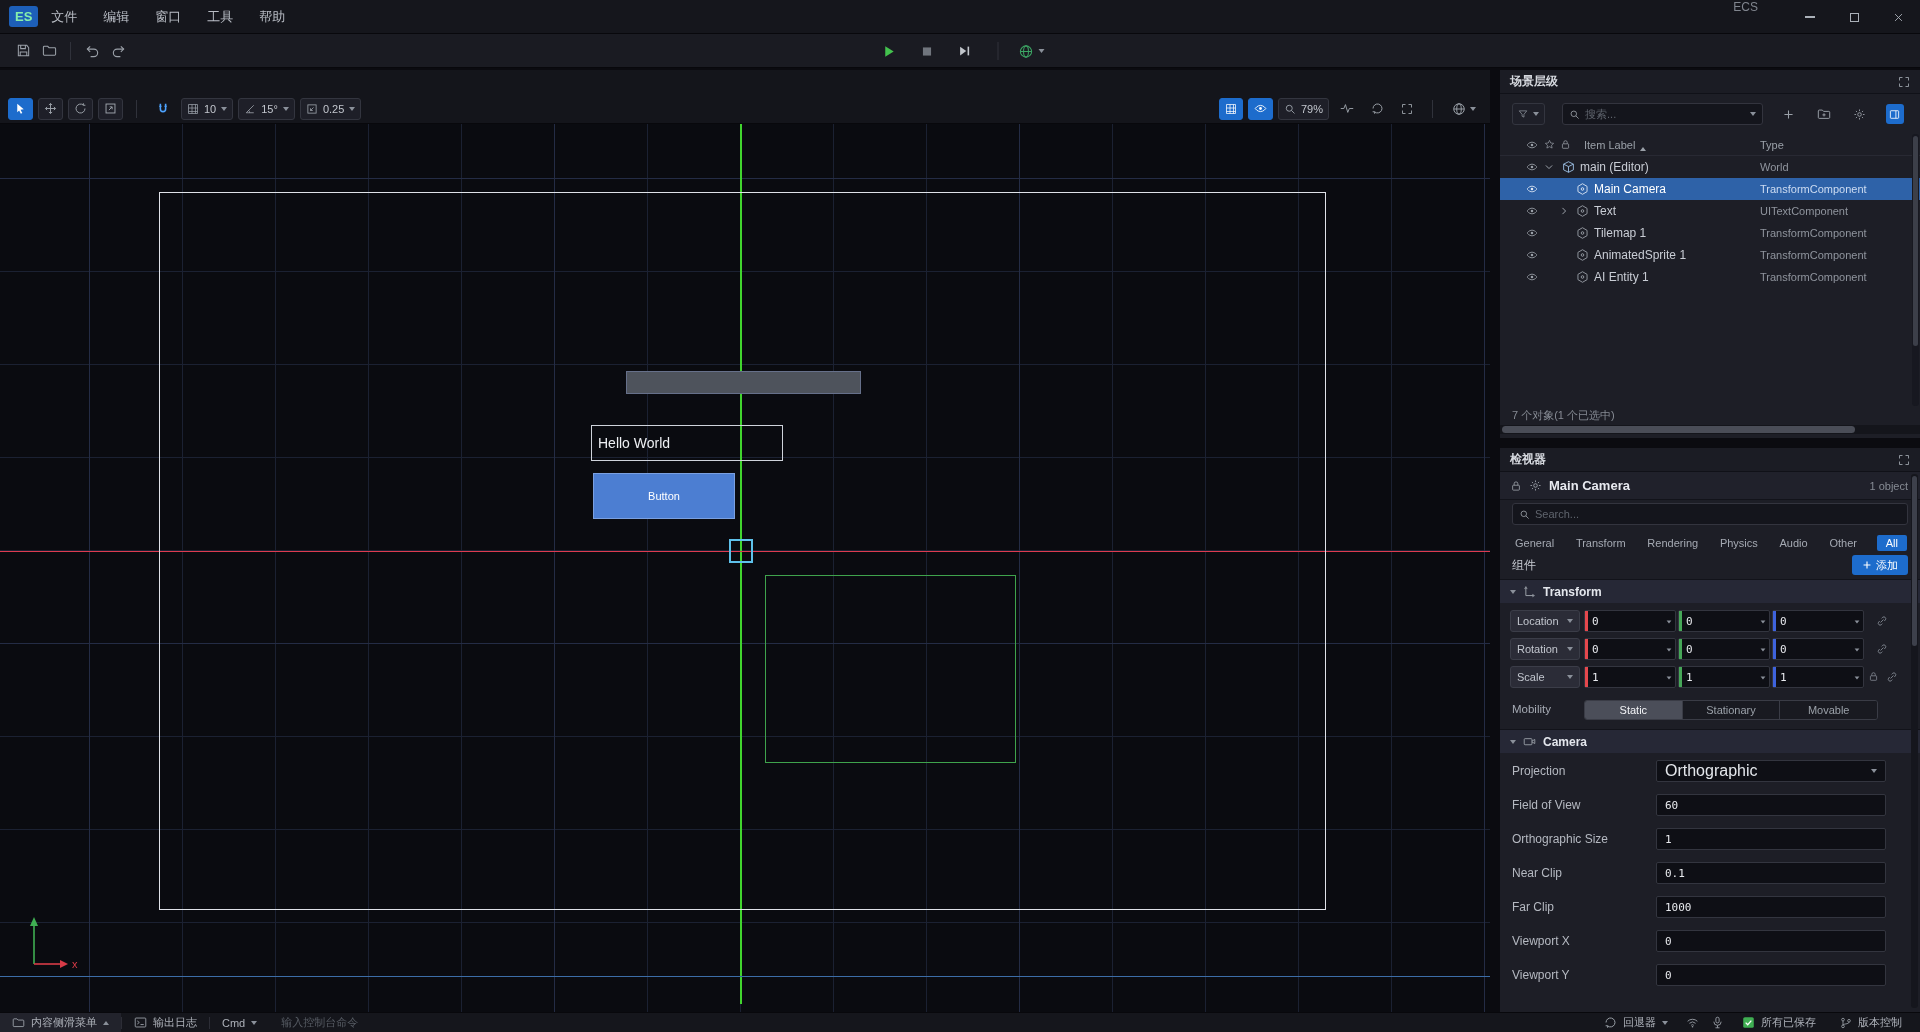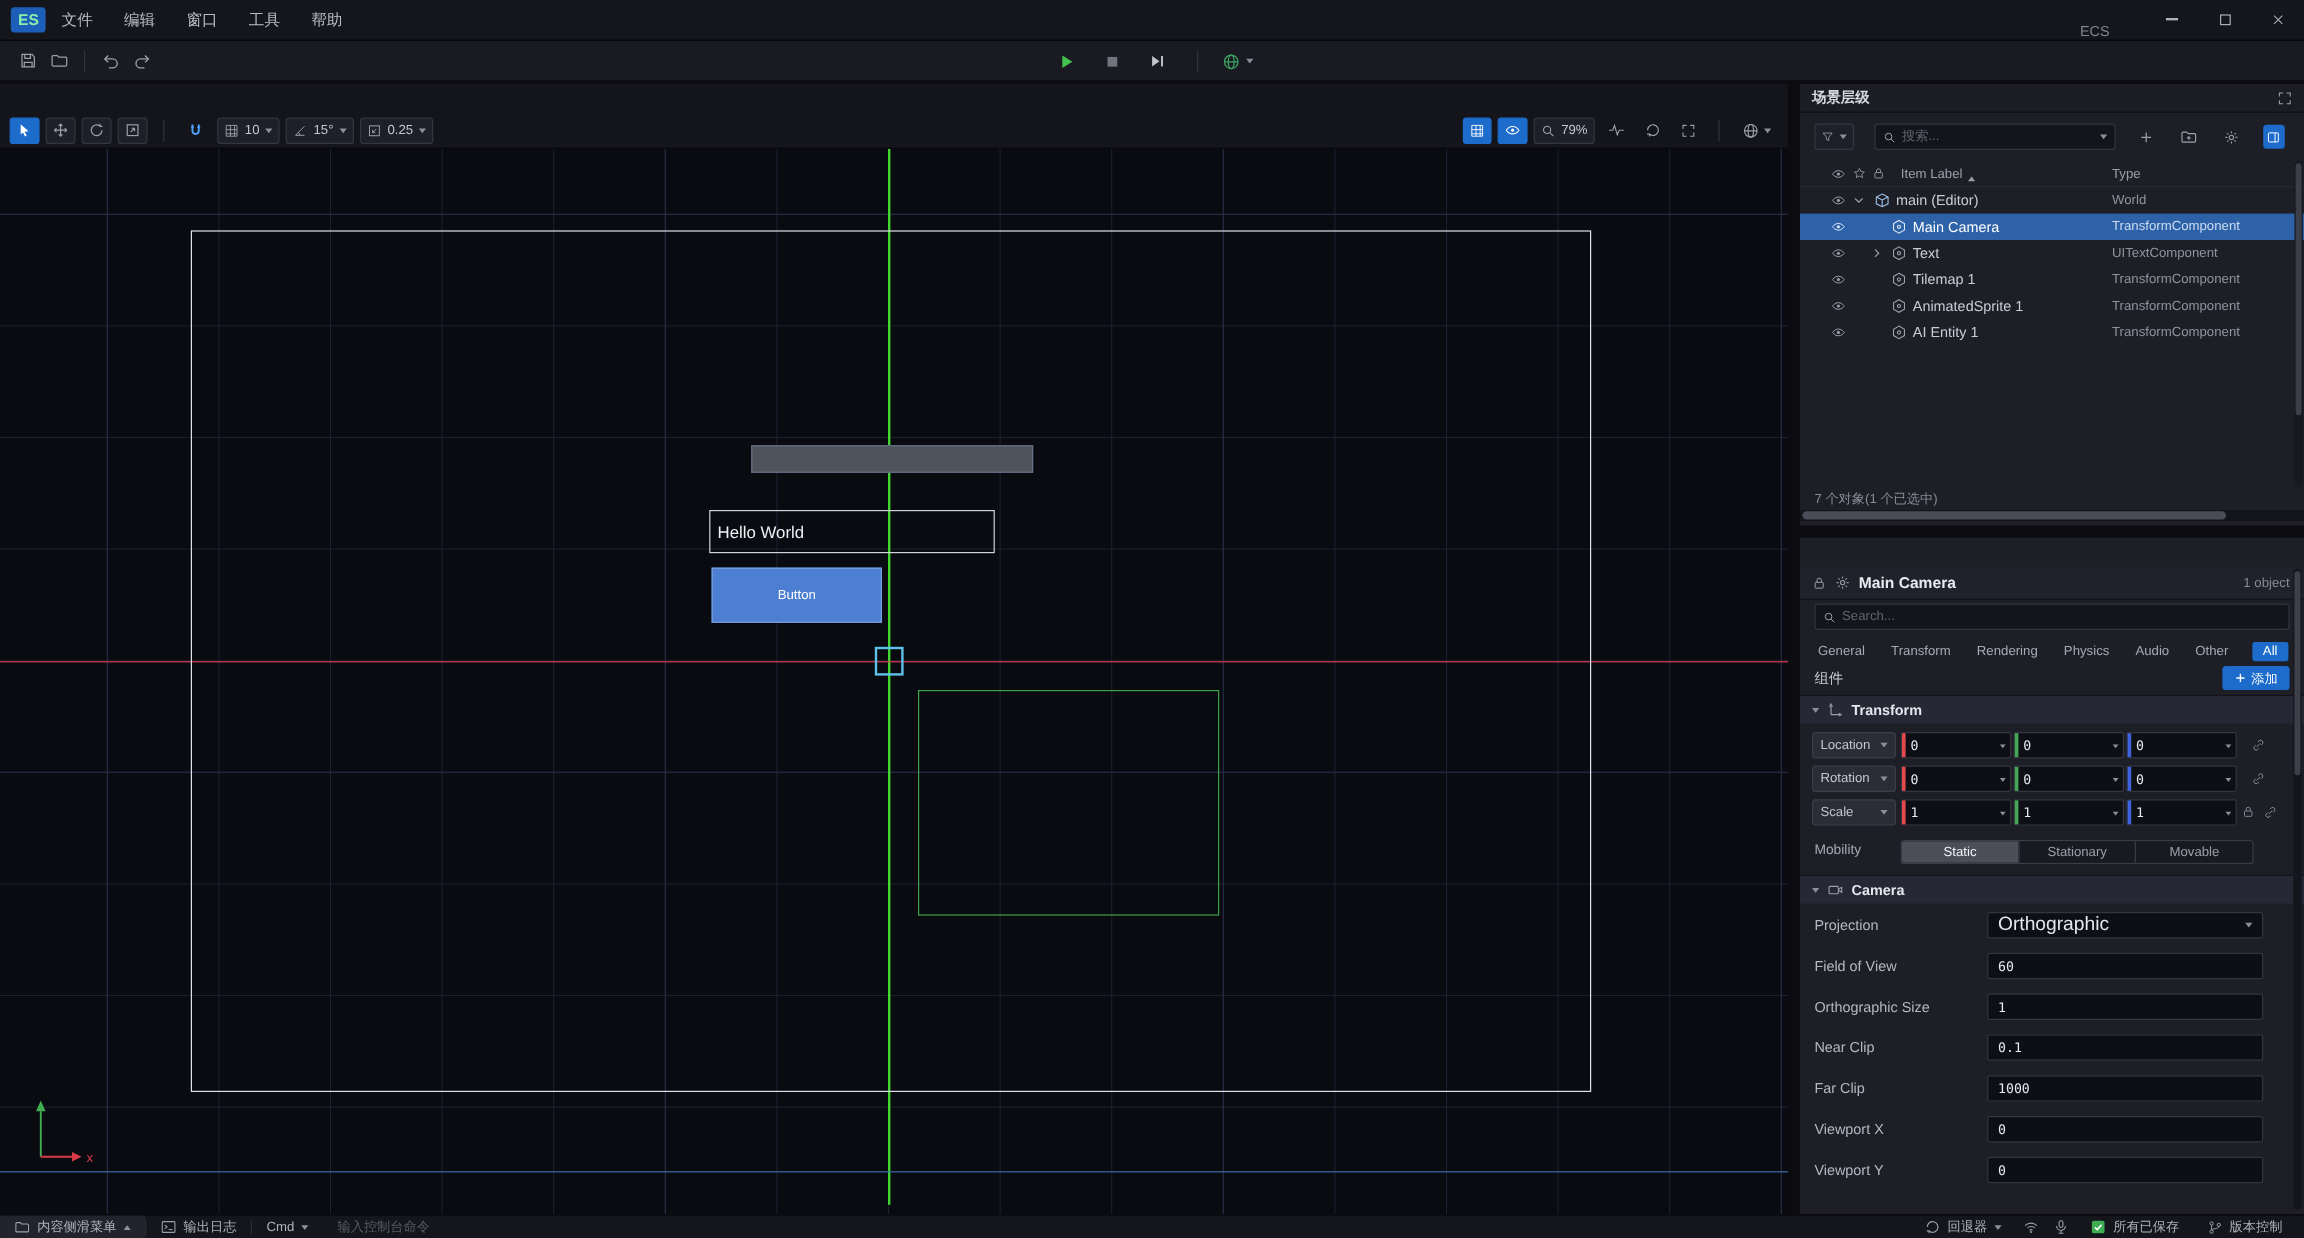--- a/index.html
+++ b/index.html
@@ -8,21 +8,21 @@
 svg{display:block}
 .ic{color:#9ba1a9;flex:none}
 .dim{color:#565b63}
 .caret{width:0;height:0;border-left:3.5px solid transparent;border-right:3.5px solid transparent;border-top:4px solid #8a909a;display:inline-block}
 .caret.up{transform:rotate(180deg)}
 .sortarr{width:0;height:0;border-left:3.5px solid transparent;border-right:3.5px solid transparent;border-bottom:4px solid #9aa0a8;display:inline-block;margin-left:5px}
 
 #titlebar{position:absolute;left:0;top:0;width:1920px;height:34px;background:#15161c;display:flex;align-items:center;border-bottom:1px solid #08080c;z-index:30}
 #logo{background:#1d5fb8;color:#86efac;font-weight:bold;font-size:13px;padding:3px 6px;border-radius:3px;margin:0 0 0 9px}
 .menu{padding:0 13px;font-size:13px;color:#b9bdc5;height:100%;display:flex;align-items:center}
-#tb-right{margin-left:auto;display:flex;align-items:flex-end;height:100%}
+#tb-right{margin-left:auto;display:flex;align-items:flex-start;height:100%}
 #mode{color:#80858e;font-size:12px;margin-right:30px}
 .wbtn{width:44px;height:34px;display:flex;align-items:center;justify-content:center;color:#aab0b8}
 .minbar{width:10px;height:1.5px;background:#aab0b8}
 .maxbox{width:9px;height:9px;border:1.2px solid #aab0b8}
 
 #maintoolbar{position:absolute;left:0;top:34px;width:1920px;height:34px;background:#1a1b22;border-bottom:1px solid #08080c;display:flex;align-items:center;padding:0 10px;z-index:29}
 .tbtn{width:26px;height:26px;display:flex;align-items:center;justify-content:center;border-radius:3px;color:#9ba1a9}
 .vsep{width:1px;height:18px;background:#30323b;margin:0 8px}
 #playgroup{position:absolute;left:50%;top:0;height:34px;transform:translateX(-50%);display:flex;align-items:center;gap:12px}
 
@@ -45,21 +45,21 @@
  background-size:465px 465px,465px 465px,93px 93px,93px 93px;
  background-position:89px 55px}
 .cv{position:absolute}
 #wrect{left:159px;top:68px;width:1167px;height:718px;border:1px solid #dfe2e8}
 #vline{left:740px;top:0;width:2px;height:880px;background:#41d52e}
 #hline{left:0;top:427px;width:1490px;height:1px;background:#dd3b50}
 #bline{left:0;top:852px;width:1490px;height:1px;background:#3c6da7}
 #marker{left:729px;top:415px;width:24px;height:24px;border:2px solid #5ec1ea}
 #grect{left:765px;top:451px;width:251px;height:188px;border:1px solid #3fa34c}
 #slider{left:626px;top:247px;width:235px;height:23px;background:#4e535c;border:1px solid #66708a}
-#textbox{left:591px;top:301px;width:238px;height:36px;border:1px solid #cfd3db;display:flex;align-items:center;padding-left:6px;font-size:14px;color:#eef0f4}
+#textbox{left:591px;top:301px;width:192px;height:36px;border:1px solid #cfd3db;display:flex;align-items:center;padding-left:6px;font-size:14px;color:#eef0f4}
 #uibutton{left:593px;top:349px;width:142px;height:46px;background:#4c7ed2;border:1px solid #7aa0e0;display:flex;align-items:center;justify-content:center;font-size:11px;color:#fff}
 #gizmo{left:18px;top:786px}
 
 #hier{left:1500px;top:70px;width:420px;height:368px}
 #hier-toolbar{position:absolute;left:0;top:28px;right:0;height:32px;display:flex;align-items:center;padding:0 16px 0 12px;gap:17px}
 .inputbox{height:22px;background:#14151c;border:1px solid #33343e;border-radius:3px;display:flex;align-items:center;padding:0 6px;gap:5px}
 .inputbox input{background:transparent;border:none;outline:none;color:#c6cad1;font-size:11px;flex:1;min-width:0;font-family:"Liberation Sans",sans-serif}
 .inputbox input::placeholder{color:#5f646d}
 .flatic{display:flex;align-items:center;justify-content:center;width:20px;height:20px;color:#9ba1a9}
 .bluebtn{width:20px;height:20px;background:#1d6ccc;border-radius:3px;display:flex;align-items:center;justify-content:center;color:#fff}
@@ -505,20 +505,27 @@
   <div id="hfoot">7 个对象(1 个已选中)</div>
   <div id="hscroll">
       <div class="thumb"></div>
     </div>
   <div id="hvscroll">
       <div class="thumb"></div>
     </div>
 </div>
 
 <div id="insp" class="panel">
+  <div class="phead">
+    <span>检视器</span>
+    <span class="sp"></span>
+    <svg class="ic" viewBox="0 0 16 16" width="12" height="12">
+        <path d="M2 6V2h4M10 2h4v4M14 10v4h-4M6 14H2v-4" fill="none" stroke="currentColor" stroke-width="1.2"></path>
+      </svg>
+  </div>
   <div id="objrow">
     <svg class="ic" viewBox="0 0 16 16" width="12" height="12">
         <rect x="3.5" y="7" width="9" height="6.5" rx="1" fill="none" stroke="currentColor" stroke-width="1.1"></rect>
         <path d="M5.5 7V5a2.5 2.5 0 0 1 5 0v2" fill="none" stroke="currentColor" stroke-width="1.1"></path>
       </svg>
     <svg class="ic" viewBox="0 0 16 16" width="13" height="13">
         <circle cx="8" cy="8" r="2.2" fill="none" stroke="currentColor" stroke-width="1.1"></circle>
         <path d="M8 1.8v2M8 12.2v2M1.8 8h2M12.2 8h2M3.6 3.6 5 5M11 11l1.4 1.4M12.4 3.6 11 5M5 11l-1.4 1.4" stroke="currentColor" stroke-width="1.1"></path>
       </svg>
     <span id="objname">Main Camera</span>

